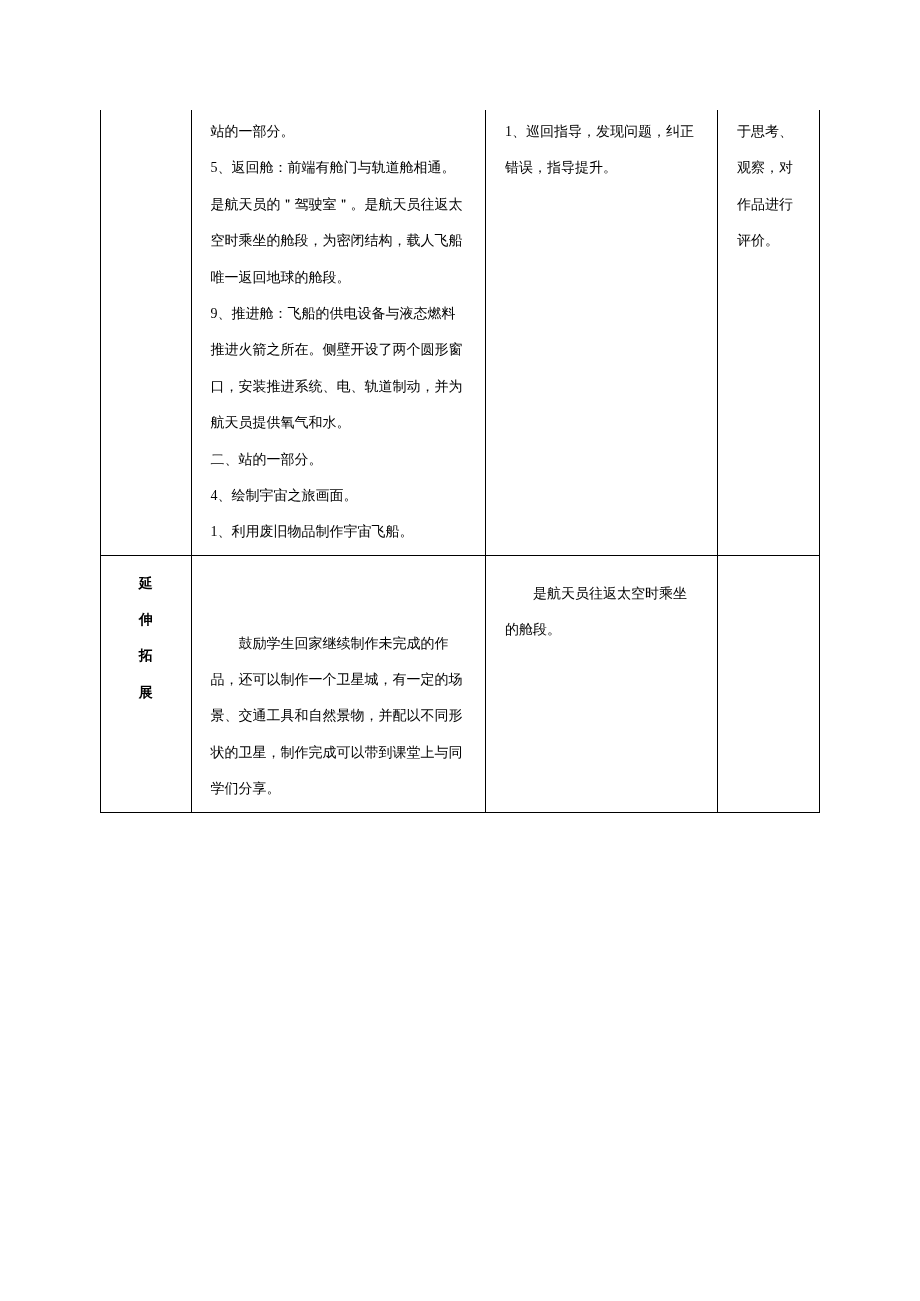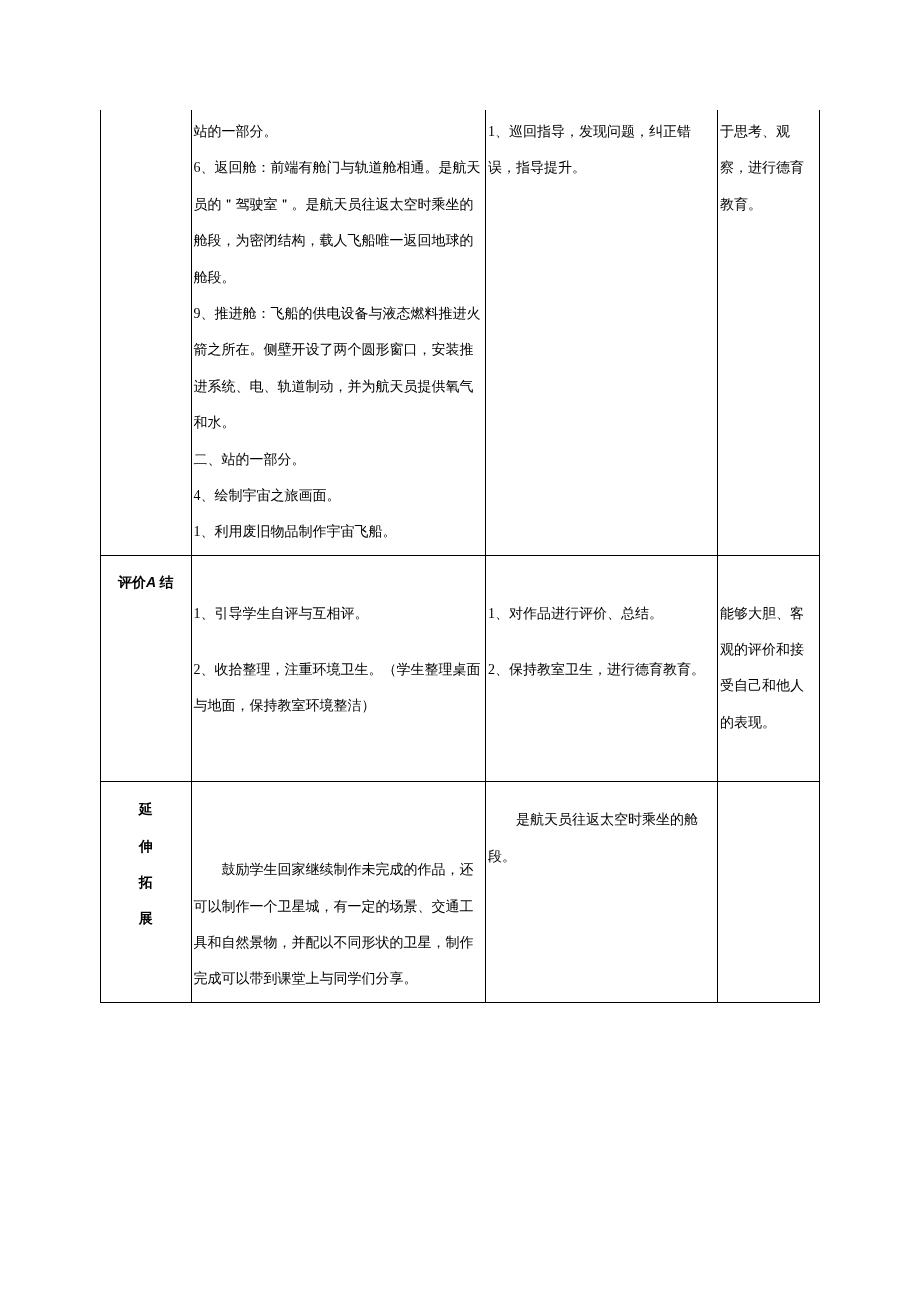--- a/index.html
+++ b/index.html
@@ -16,21 +16,21 @@
       line-height: 2.6;
     }
     table {
       border-collapse: collapse;
       width: 100%;
       table-layout: fixed;
     }
     td {
       border: 1px solid #000;
       vertical-align: top;
-      padding: 4px 2px;
+      padding: 4px 19px;
     }
     .col1 {
       width: 80px;
       text-align: center;
       font-weight: bold;
     }
     .col2 {
       width: 260px;
     }
     .col3 {
@@ -84,47 +84,31 @@
     <col class="col1">
     <col class="col2">
     <col class="col3">
     <col class="col4">
   </colgroup>
   <tbody>
       <tr class="row1">
     <td class="col1"></td>
     <td class="col2">
       <div>站的一部分。</div>
-      <div>6、返回舱：前端有舱门与轨道舱相通。是航天员的＂驾驶室＂。是航天员往返太空时乘坐的舱段，为密闭结构，载人飞船唯一返回地球的舱段。</div>
+      <div>5、返回舱：前端有舱门与轨道舱相通。是航天员的＂驾驶室＂。是航天员往返太空时乘坐的舱段，为密闭结构，载人飞船唯一返回地球的舱段。</div>
       <div>9、推进舱：飞船的供电设备与液态燃料推进火箭之所在。侧壁开设了两个圆形窗口，安装推进系统、电、轨道制动，并为航天员提供氧气和水。</div>
       <div>二、站的一部分。</div>
       <div>4、绘制宇宙之旅画面。</div>
       <div>1、利用废旧物品制作宇宙飞船。</div>
     </td>
     <td class="col3">
       <div>1、巡回指导，发现问题，纠正错误，指导提升。</div>
     </td>
     <td class="col4">
-      <div>于思考、观察，进行德育教育。</div>
-    </td>
-  </tr>
-  <tr class="row-eval">
-    <td class="col1" style="vertical-align:top;padding-top:8px;">
-      <span>评价</span><span class="italic-a">A</span><span> 结</span>
-    </td>
-    <td class="col2">
-      <div style="margin-bottom:20px;">1、引导学生自评与互相评。</div>
-      <div>2、收拾整理，注重环境卫生。（学生整理桌面与地面，保持教室环境整洁）</div>
-    </td>
-    <td class="col3">
-      <div style="margin-bottom:20px;">1、对作品进行评价、总结。</div>
-      <div>2、保持教室卫生，进行德育教育。</div>
-    </td>
-    <td class="col4">
-      <div>能够大胆、客观的评价和接受自己和他人的表现。</div>
+      <div>于思考、观察，对作品进行评价。</div>
     </td>
   </tr>
   <tr class="row-ext">
     <td class="col1">
       <div class="vertical-label">
         <span>延</span>
         <span>伸</span>
         <span>拓</span>
         <span>展</span>
       </div>

